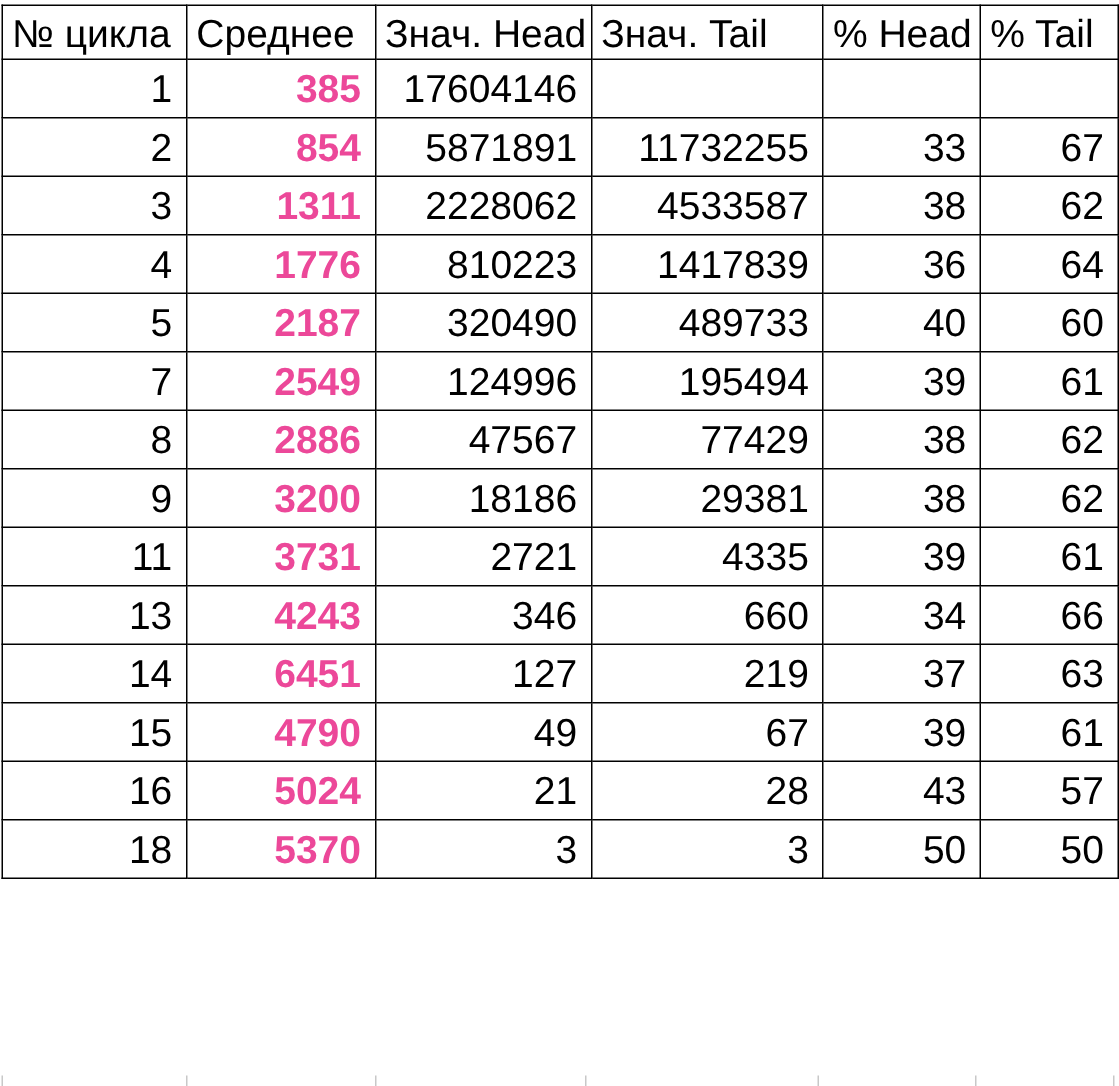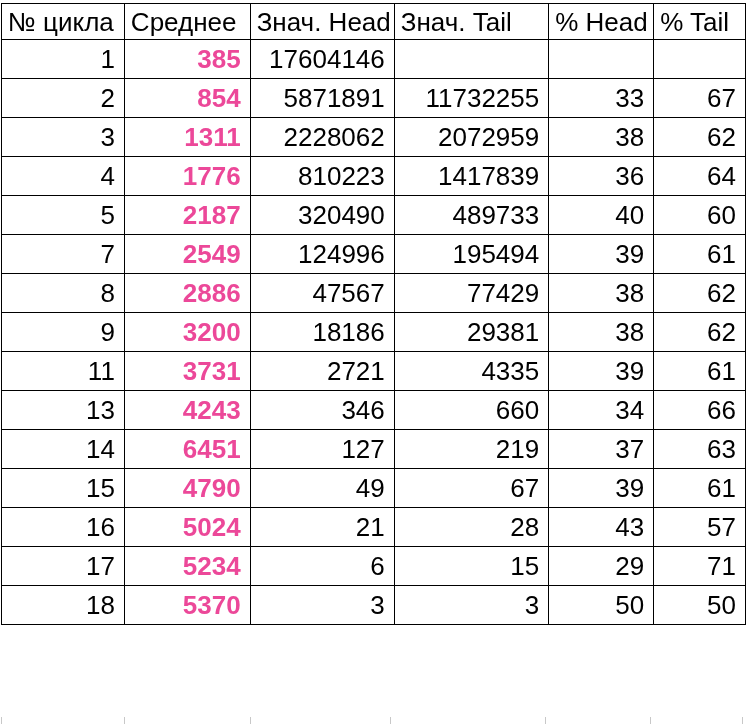--- a/index.html
+++ b/index.html
@@ -108,21 +108,21 @@
         <td class="mean">854</td>
         <td>5871891</td>
         <td>11732255</td>
         <td>33</td>
         <td>67</td>
       </tr>
       <tr>
         <td>3</td>
         <td class="mean">1311</td>
         <td>2228062</td>
-        <td>2072959</td>
+        <td>4533587</td>
         <td>38</td>
         <td>62</td>
       </tr>
       <tr>
         <td>4</td>
         <td class="mean">1776</td>
         <td>810223</td>
         <td>1417839</td>
         <td>36</td>
         <td>64</td>
@@ -191,28 +191,20 @@
         <td>39</td>
         <td>61</td>
       </tr>
       <tr>
         <td>16</td>
         <td class="mean">5024</td>
         <td>21</td>
         <td>28</td>
         <td>43</td>
         <td>57</td>
-      </tr>
-      <tr>
-        <td>17</td>
-        <td class="mean">5234</td>
-        <td>6</td>
-        <td>15</td>
-        <td>29</td>
-        <td>71</td>
       </tr>
       <tr>
         <td>18</td>
         <td class="mean">5370</td>
         <td>3</td>
         <td>3</td>
         <td>50</td>
         <td>50</td>
       </tr>
     </tbody>

